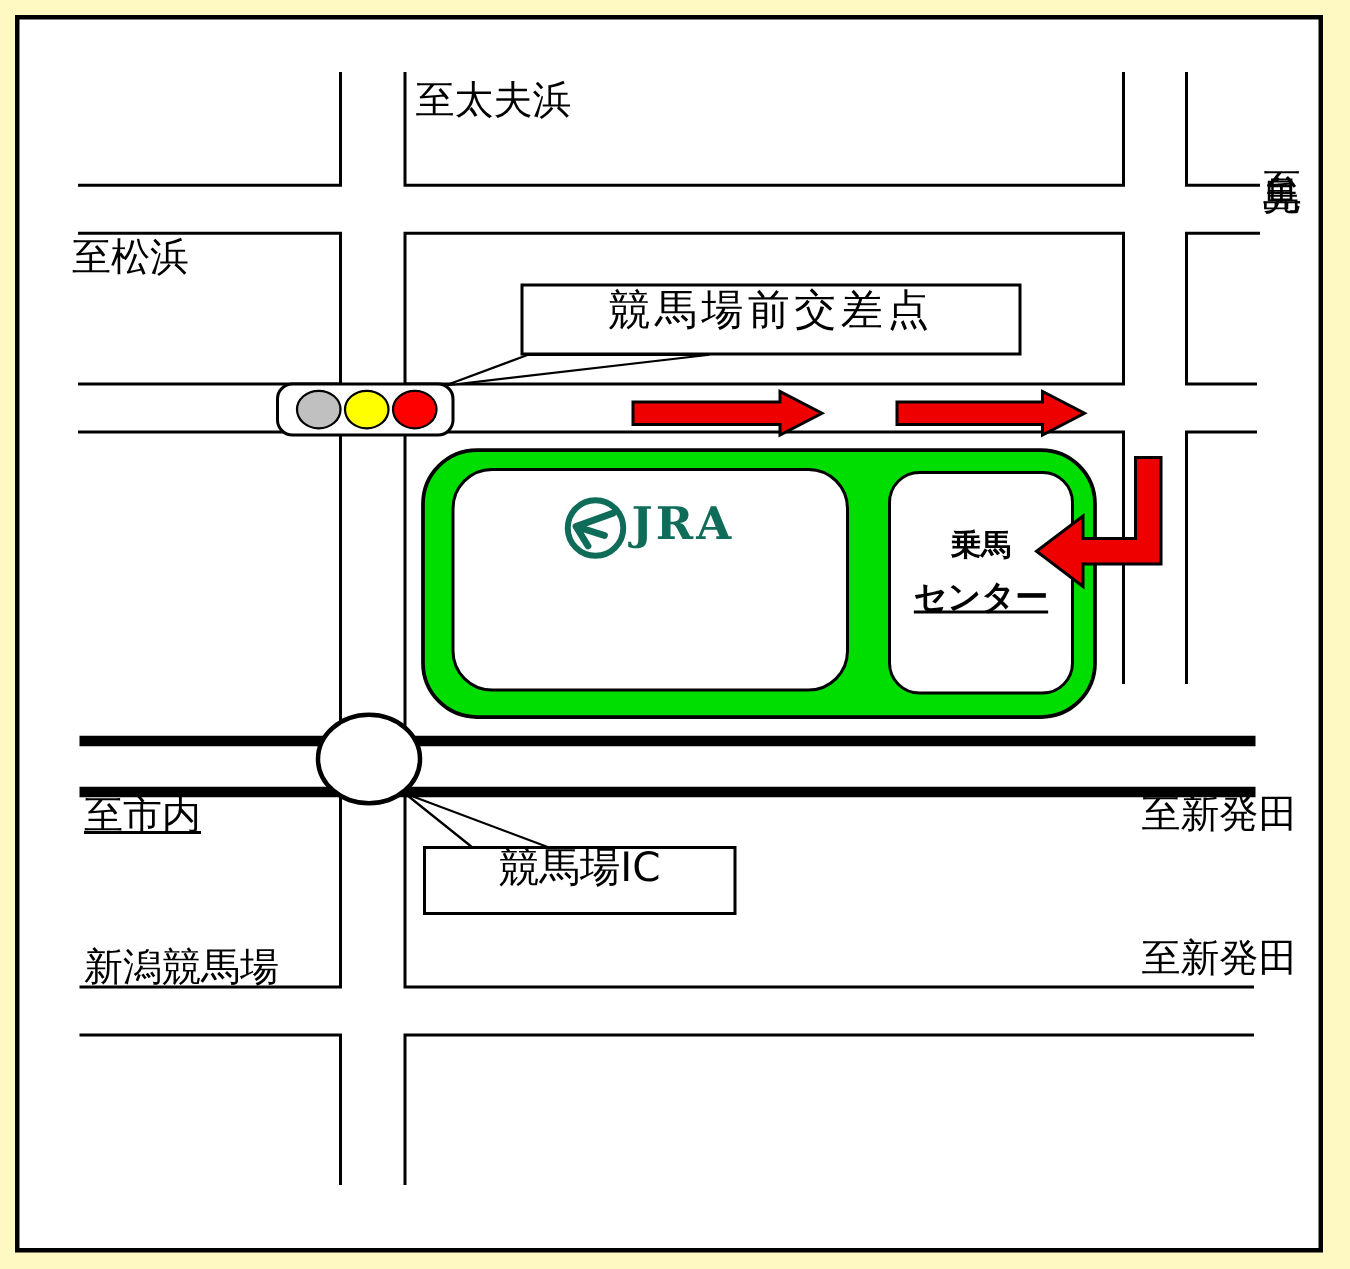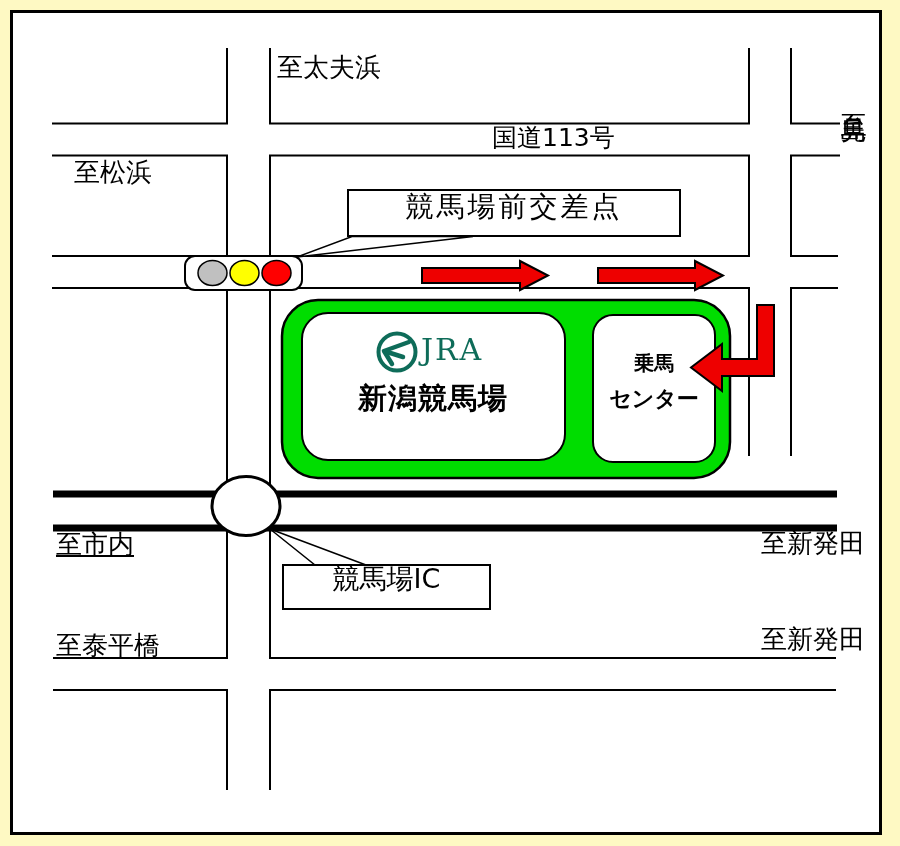--- a/index.html
+++ b/index.html
@@ -4,21 +4,21 @@
 <style>
   html,body{margin:0;padding:0;background:#ffffff;}
   body{width:900px;height:846px;font-family:"DejaVu Sans",sans-serif;}
   .map{position:relative;width:900px;height:846px;background:#fef9c3;overflow:hidden;padding-left:32px;}
   .map svg{position:absolute;left:0;top:0;width:900px;height:846px;}
   .lbl{position:absolute;color:#000;white-space:nowrap;line-height:1.05;font-size:26px;}
   .vert{writing-mode:vertical-rl;letter-spacing:2px;}
   .callout-text{display:flex;align-items:center;justify-content:center;}
   .bold{font-weight:bold;}
   .center-x{transform:translateX(-50%);}
-  .jra-text{font-family:"DejaVu Serif",serif;font-weight:normal;color:#0E6C59;letter-spacing:2px;font-size:30px;}
+  .jra-text{font-family:"DejaVu Serif",serif;font-weight:bold;color:#0E6C59;letter-spacing:2px;font-size:30px;}
   .right-align{text-align:center;}
 </style>
 </head>
 <body>
 
 <div class="map">
   <svg viewBox="0 0 900 846">
 
     <rect x="11.5" y="11.5" width="869" height="822" fill="#ffffff" stroke="#000" stroke-width="3"></rect>
 
@@ -64,31 +64,29 @@
       <ellipse cx="276.5" cy="273" rx="14.5" ry="12.5" fill="#FF0000" stroke="#000" stroke-width="1.5"></ellipse>
     </g>
 
     <g>
       <circle cx="397" cy="352" r="18.5" fill="none" stroke="#0E6C59" stroke-width="4"></circle>
       <path d="M 409 342 L 384 351 L 403 357 M 384 351 L 392 364" fill="none" stroke="#0E6C59" stroke-width="4.5" stroke-linecap="round" stroke-linejoin="round"></path>
     </g>
   </svg>
 
   <div class="lbl" style="left:277px;top:54px;">至太夫浜</div>
-  <div class="lbl" style="left:492px;top:125px;font-size:25px;">国道113号</div>
-  <div class="lbl" style="left:74px;top:159px;">至松浜</div>
+  <div class="lbl" style="left:48px;top:159px;">至松浜</div>
   <div class="lbl vert" style="left:840px;top:94px;">至島見</div>
 
   <div class="lbl callout-text" style="left:348px;top:190px;width:332px;height:33px;font-size:28px;letter-spacing:3px;">競馬場前交差点</div>
 
   <div class="lbl jra-text" style="left:421px;top:334px;">JRA</div>
-  <div class="lbl bold center-x" style="left:433px;top:383px;font-size:29px;letter-spacing:1px;">新潟競馬場</div>
   <div class="lbl bold center-x" style="left:654px;top:353px;font-size:20px;">乗馬</div>
-  <div class="lbl bold center-x" style="left:654px;top:387px;font-size:22px;">センター</div>
+  <div class="lbl bold center-x" style="left:654px;top:387px;font-size:22px;text-decoration:underline;">センター</div>
 
   <div class="lbl" style="left:56px;top:531px;text-decoration:underline;">至市内</div>
 
   <div class="lbl callout-text" style="left:283px;top:565px;width:207px;height:29px;font-size:27px;">競馬場IC</div>
 
   <div class="lbl right-align" style="right:67px;top:530px;">至新発田</div>
   <div class="lbl right-align" style="right:67px;top:626px;">至新発田</div>
-  <div class="lbl" style="left:56px;top:632px;">至泰平橋</div>
+  <div class="lbl" style="left:56px;top:632px;">新潟競馬場</div>
 </div>
 
 </body></html>

